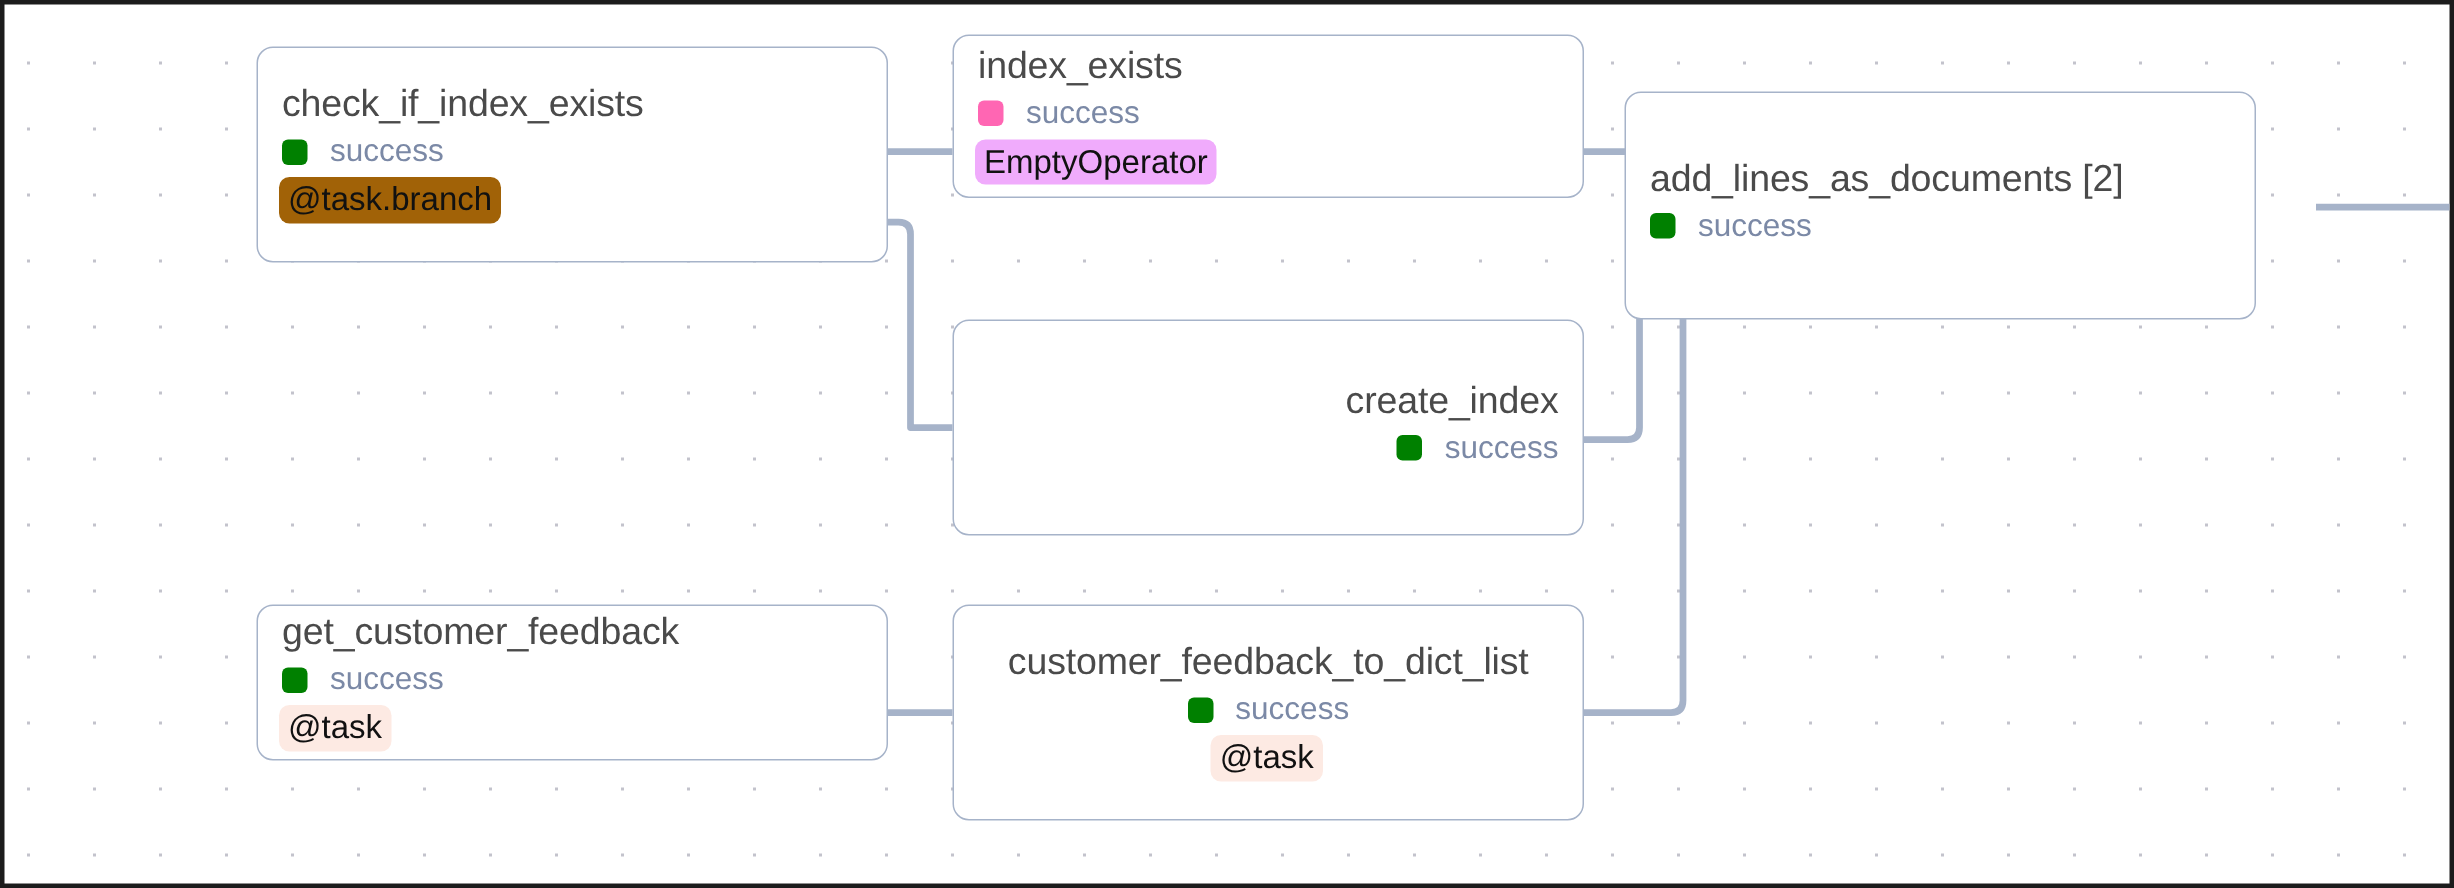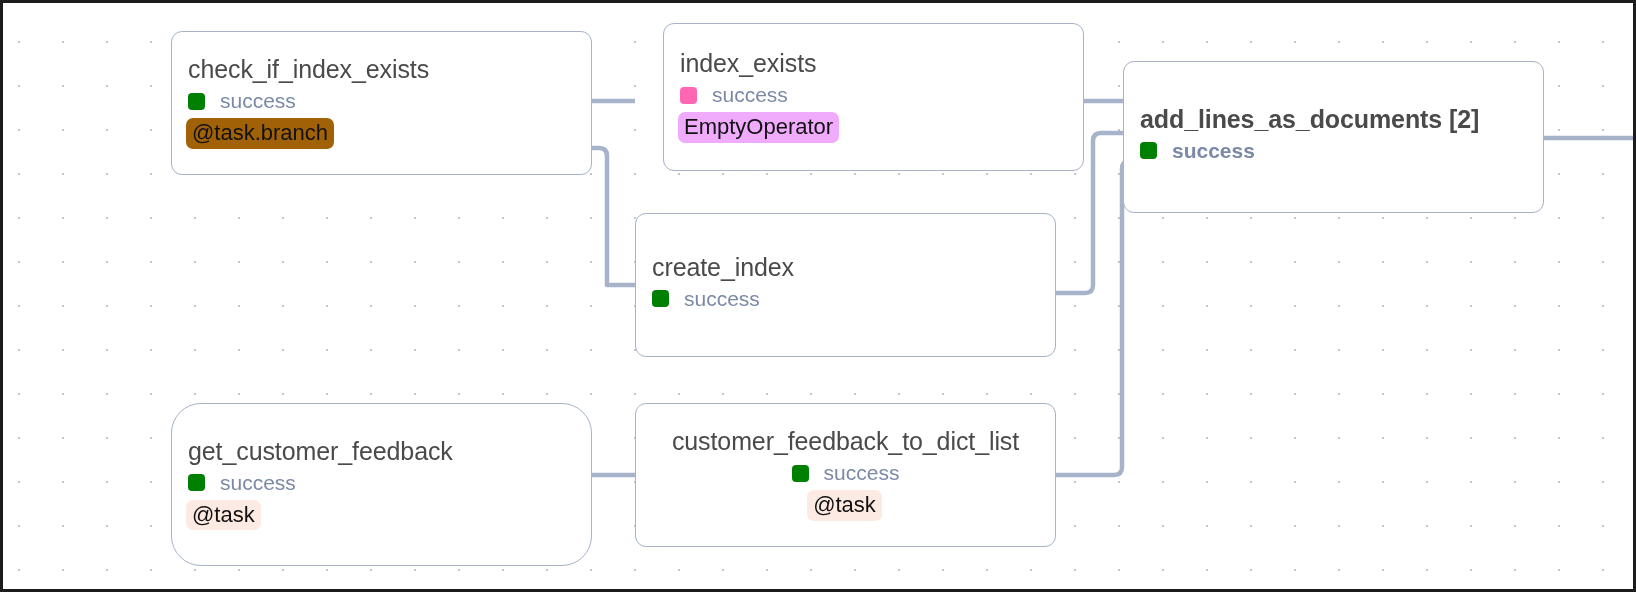--- a/index.html
+++ b/index.html
@@ -106,46 +106,46 @@
 
   <div class="node" style="left:168px; top:28px; width:421px; height:144px;">
     <div class="node-title">check_if_index_exists</div>
     <div class="node-status">
       <span class="status-swatch" style="background:#008000;"></span>
       <span class="status-text">success</span>
     </div>
     <div class="node-type" style="background:#a16207;">@task.branch</div>
   </div>
 
-  <div class="node" style="left:632px; top:20px; width:421px; height:148px;margin-left:28px;">
+  <div class="node" style="left:632px; top:20px; width:421px; height:109px;">
     <div class="node-title">index_exists</div>
     <div class="node-status">
       <span class="status-swatch" style="background:#ff66b3;"></span>
       <span class="status-text">success</span>
     </div>
     <div class="node-type" style="background:#f0abfc;">EmptyOperator</div>
   </div>
 
-  <div class="node" style="left:632px; top:210px; width:421px; height:144px;">
+  <div class="node" style="left:632px; top:210px; width:421px; height:144px;align-items:flex-end;">
     <div class="node-title">create_index</div>
     <div class="node-status">
       <span class="status-swatch" style="background:#008000;"></span>
       <span class="status-text">success</span>
     </div>
   </div>
 
-  <div class="node" style="left:1120px; top:58px; width:421px; height:152px;font-weight:bold;">
+  <div class="node" style="left:1080px; top:58px; width:421px; height:152px;">
     <div class="node-title">add_lines_as_documents [2]</div>
     <div class="node-status">
       <span class="status-swatch" style="background:#008000;"></span>
       <span class="status-text">success</span>
     </div>
   </div>
 
-  <div class="node" style="left:168px; top:400px; width:421px; height:163px;border-radius:30px;">
+  <div class="node" style="left:168px; top:400px; width:421px; height:104px;">
     <div class="node-title">get_customer_feedback</div>
     <div class="node-status">
       <span class="status-swatch" style="background:#008000;"></span>
       <span class="status-text">success</span>
     </div>
     <div class="node-type" style="background:#fdeae3;">@task</div>
   </div>
 
   <div class="node" style="left:632px; top:400px; width:421px; height:144px;align-items:center;">
     <div class="node-title">customer_feedback_to_dict_list</div>

